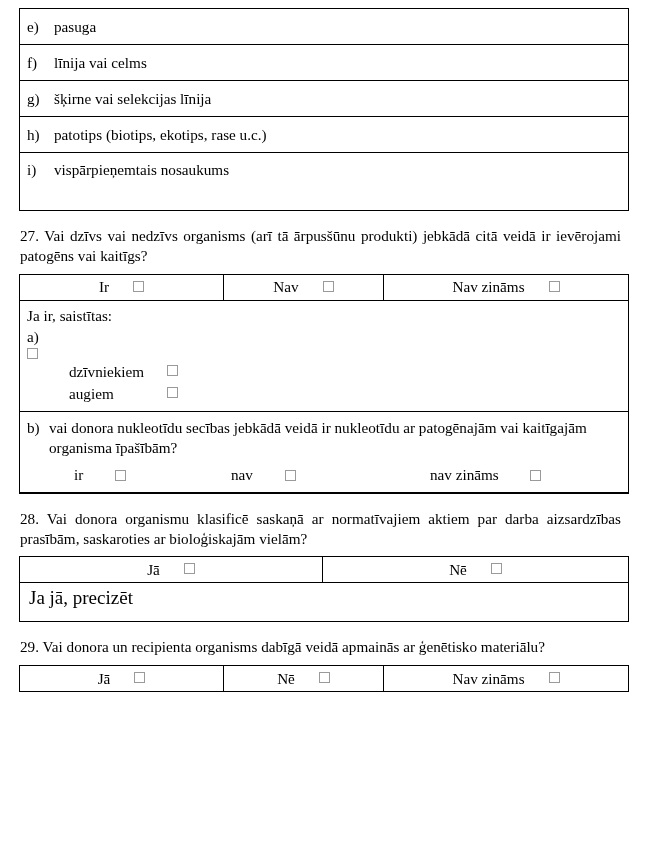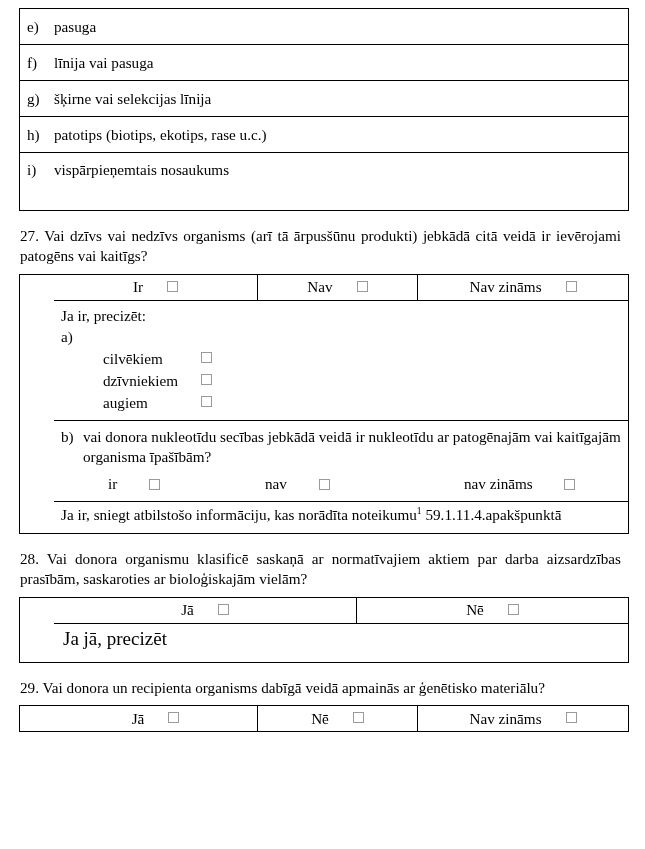--- a/index.html
+++ b/index.html
@@ -25,21 +25,20 @@
   
   .frame {
     width: 608px;
     border: 1.6px solid #000;
     border-collapse: collapse;
     background: #fff;
   }
   .frame .row {
     display: flex;
     border-bottom: 1.6px solid #000;
-    margin-left: 34px;
   }
   .frame .row.last {
     border-bottom: none;
   }
 
   
   .list-row {
     height: 35px;
     display: flex;
     align-items: center;
@@ -157,21 +156,21 @@
 
 <div class="page">
 
   <div class="frame">
     <div class="list-row">
       <span class="list-marker">e)</span>
       <span>pasuga</span>
     </div>
     <div class="list-row">
       <span class="list-marker">f)</span>
-      <span>līnija vai pasuga</span>
+      <span>līnija vai celms</span>
     </div>
     <div class="list-row">
       <span class="list-marker">g)</span>
       <span>šķirne vai selekcijas līnija</span>
     </div>
     <div class="list-row">
       <span class="list-marker">h)</span>
       <span>patotips (biotips, ekotips, rase u.c.)</span>
     </div>
     <div class="list-row tall">
@@ -197,26 +196,25 @@
         <span class="cb"></span>
       </div>
       <div class="opt-cell c3c">
         <span class="lbl">Nav zināms</span>
         <span class="cb"></span>
       </div>
     </div>
 
     <div class="row">
       <div class="body-cell">
-        <div>Ja ir, precizēt:</div>
+        <div>Ja ir, saistītas:</div>
         <div class="alpha-line">
           <span class="mk">a)</span>
         </div>
         <div class="sub-item">
-          <span class="name">cilvēkiem</span>
           <span class="cb"></span>
         </div>
         <div class="sub-item">
           <span class="name">dzīvniekiem</span>
           <span class="cb"></span>
         </div>
         <div class="sub-item">
           <span class="name">augiem</span>
           <span class="cb"></span>
         </div>
@@ -242,26 +240,20 @@
           </div>
           <div class="o3">
             <span>nav zināms</span>
             <span class="gap"></span>
             <span class="cb"></span>
           </div>
         </div>
       </div>
     </div>
 
-    <div class="row last">
-      <div class="note-row">
-        <span>Ja ir, sniegt atbilstošo informāciju, kas norādīta noteikumu</span><sup>1</sup>
-        <span>59.1.11.4.apakšpunktā</span>
-      </div>
-    </div>
 
   </div>
 
   <div class="qtext">
     <span class="qnum">28.</span>
     <span>Vai donora organismu klasificē saskaņā ar normatīvajiem aktiem par darba aizsardzības prasībām, saskaroties ar bioloģiskajām vielām?</span>
   </div>
 
   <div class="frame">
     <div class="row">

